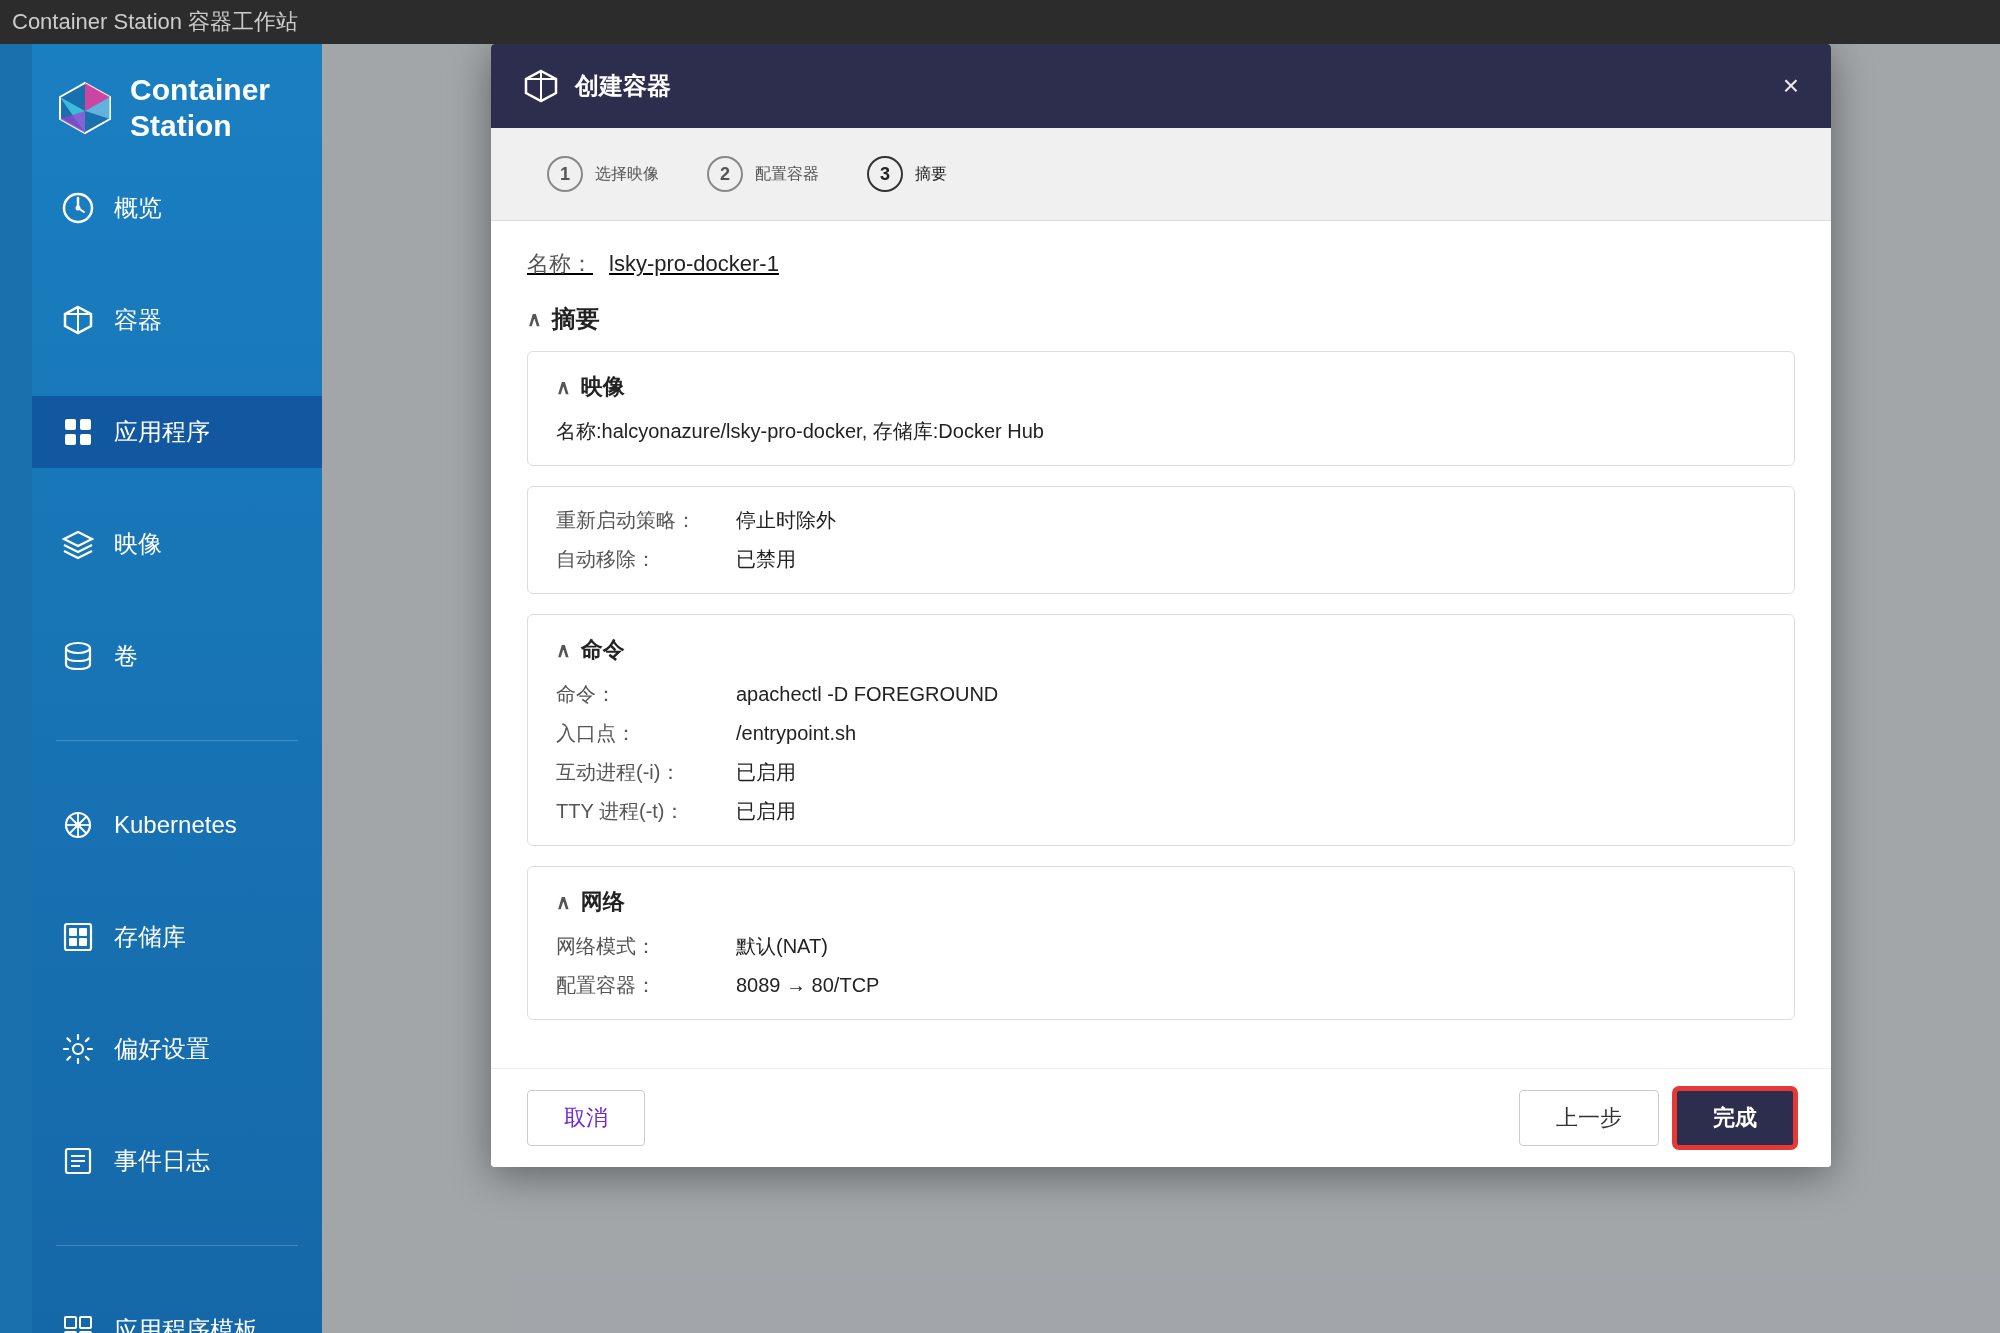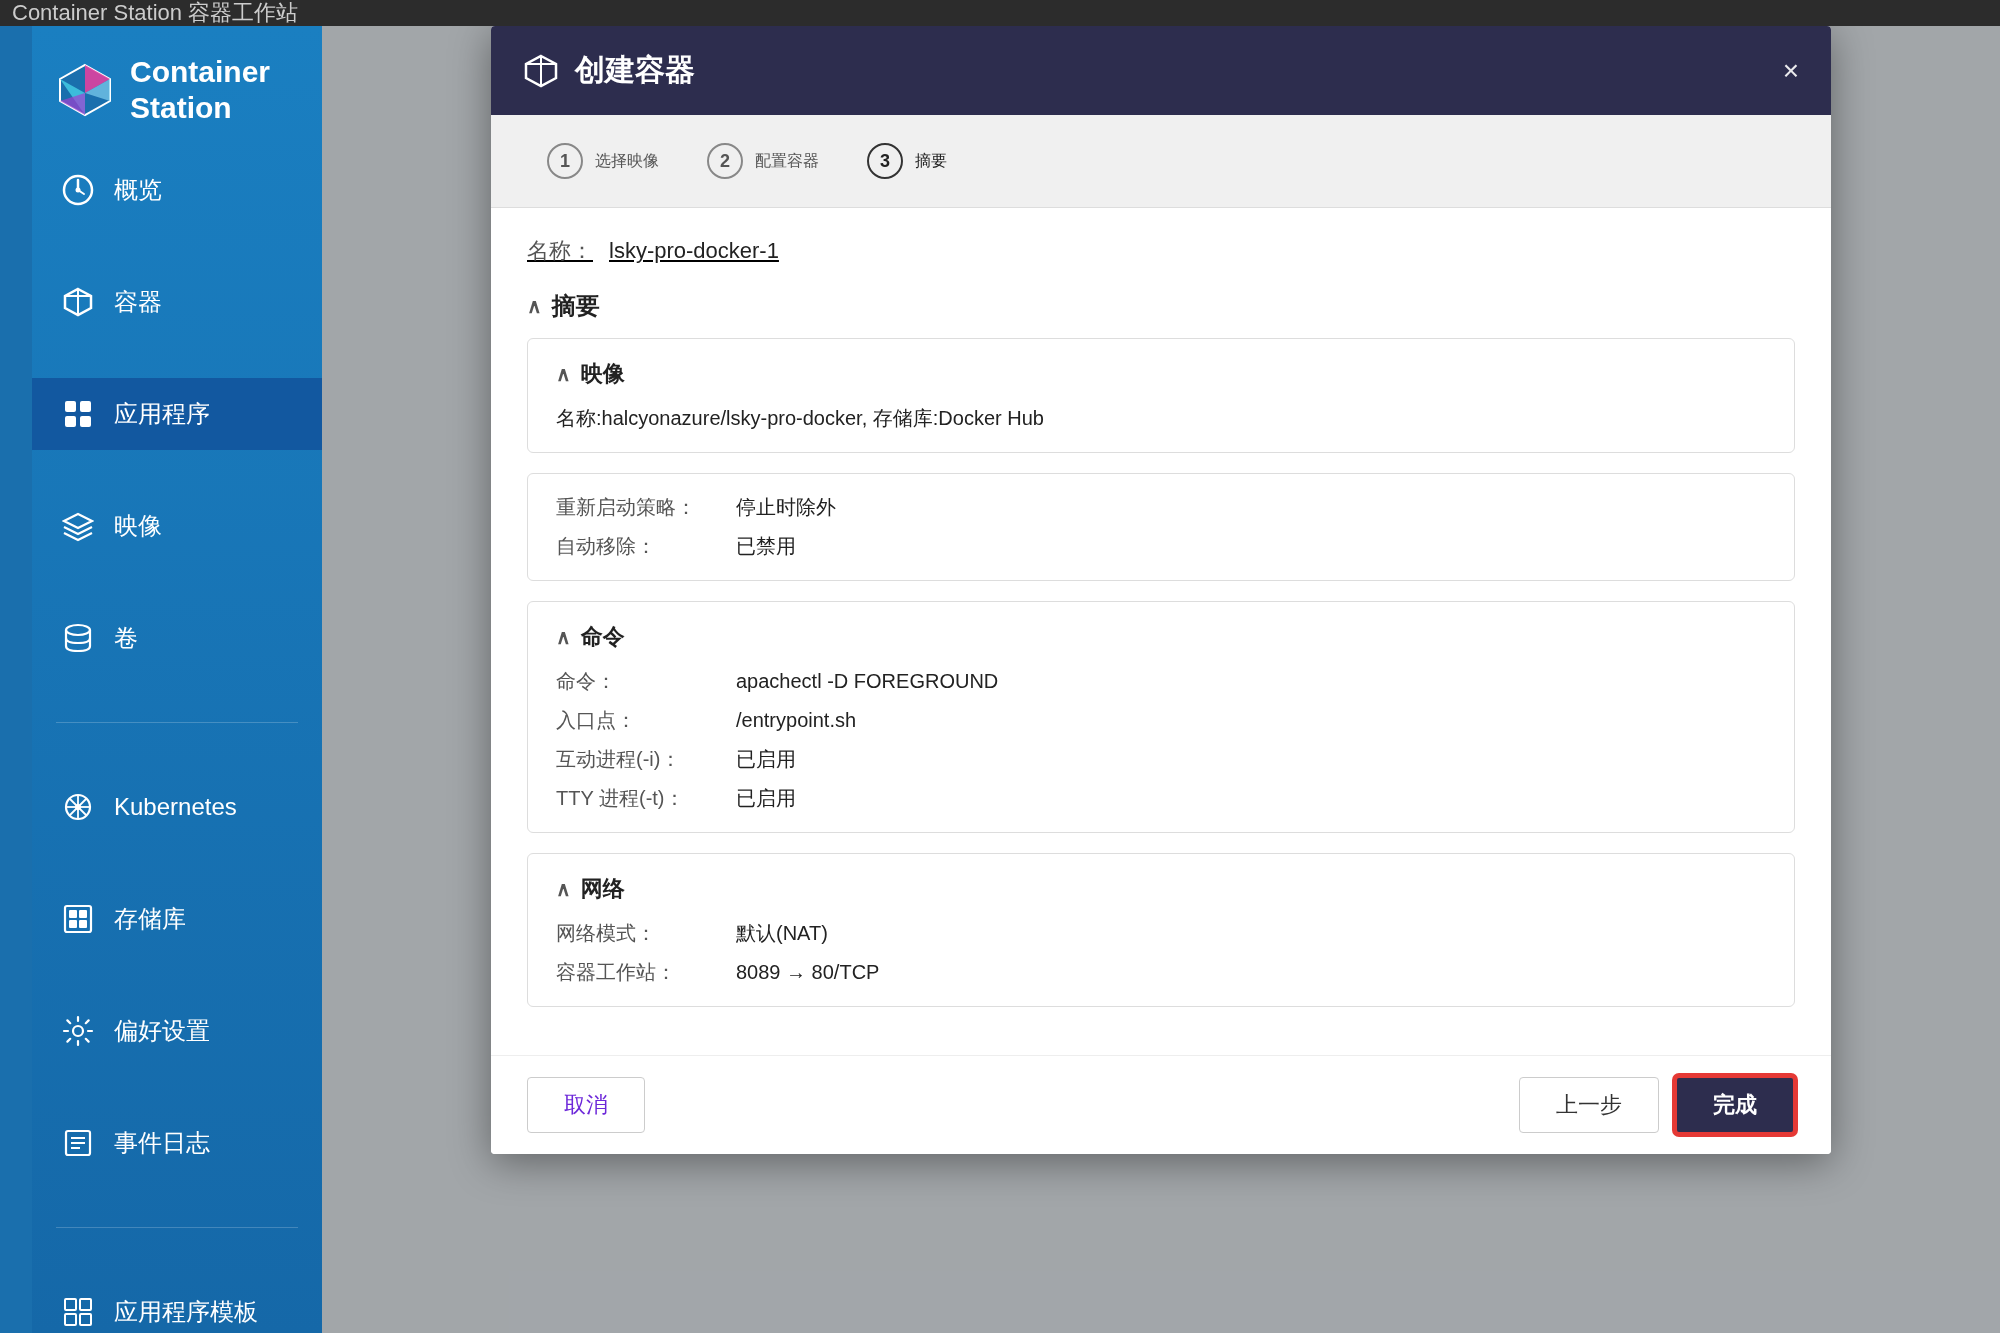--- a/index.html
+++ b/index.html
@@ -12,21 +12,21 @@
       display: flex;
       flex-direction: column;
     }
 
     
     .title-bar {
       background: #2c2c2c;
       color: #ccc;
       font-size: 22px;
       padding: 6px 12px;
-      height: 26px;
+      height: 44px;
       display: flex;
       align-items: center;
       flex-shrink: 0;
     }
 
     
     .main-layout {
       display: flex;
       flex: 1;
       overflow: hidden;
@@ -155,21 +155,21 @@
       flex-shrink: 0;
     }
 
     .modal-title-group {
       display: flex;
       align-items: center;
       gap: 16px;
     }
 
     .modal-title {
-      font-size: 30px;
+      font-size: 24px;
       font-weight: bold;
     }
 
     .modal-close {
       font-size: 28px;
       cursor: pointer;
       opacity: 0.9;
       line-height: 1;
     }
 
@@ -615,21 +615,21 @@
           <div class="info-card">
             <div class="section-title-row">
               <span class="section-toggle">∧</span>
               <span>网络</span>
             </div>
             <div class="info-row">
               <span class="info-key">网络模式：</span>
               <span class="info-val">默认(NAT)</span>
             </div>
             <div class="info-row">
-              <span class="info-key">容器工作站：</span>
+              <span class="info-key">配置容器：</span>
               <span class="info-val">8089 → 80/TCP</span>
             </div>
           </div>
 
         </div>
 
         <div class="modal-footer">
           <button class="btn btn-cancel">取消</button>
           <div class="footer-right">
             <button class="btn btn-prev">上一步</button>

